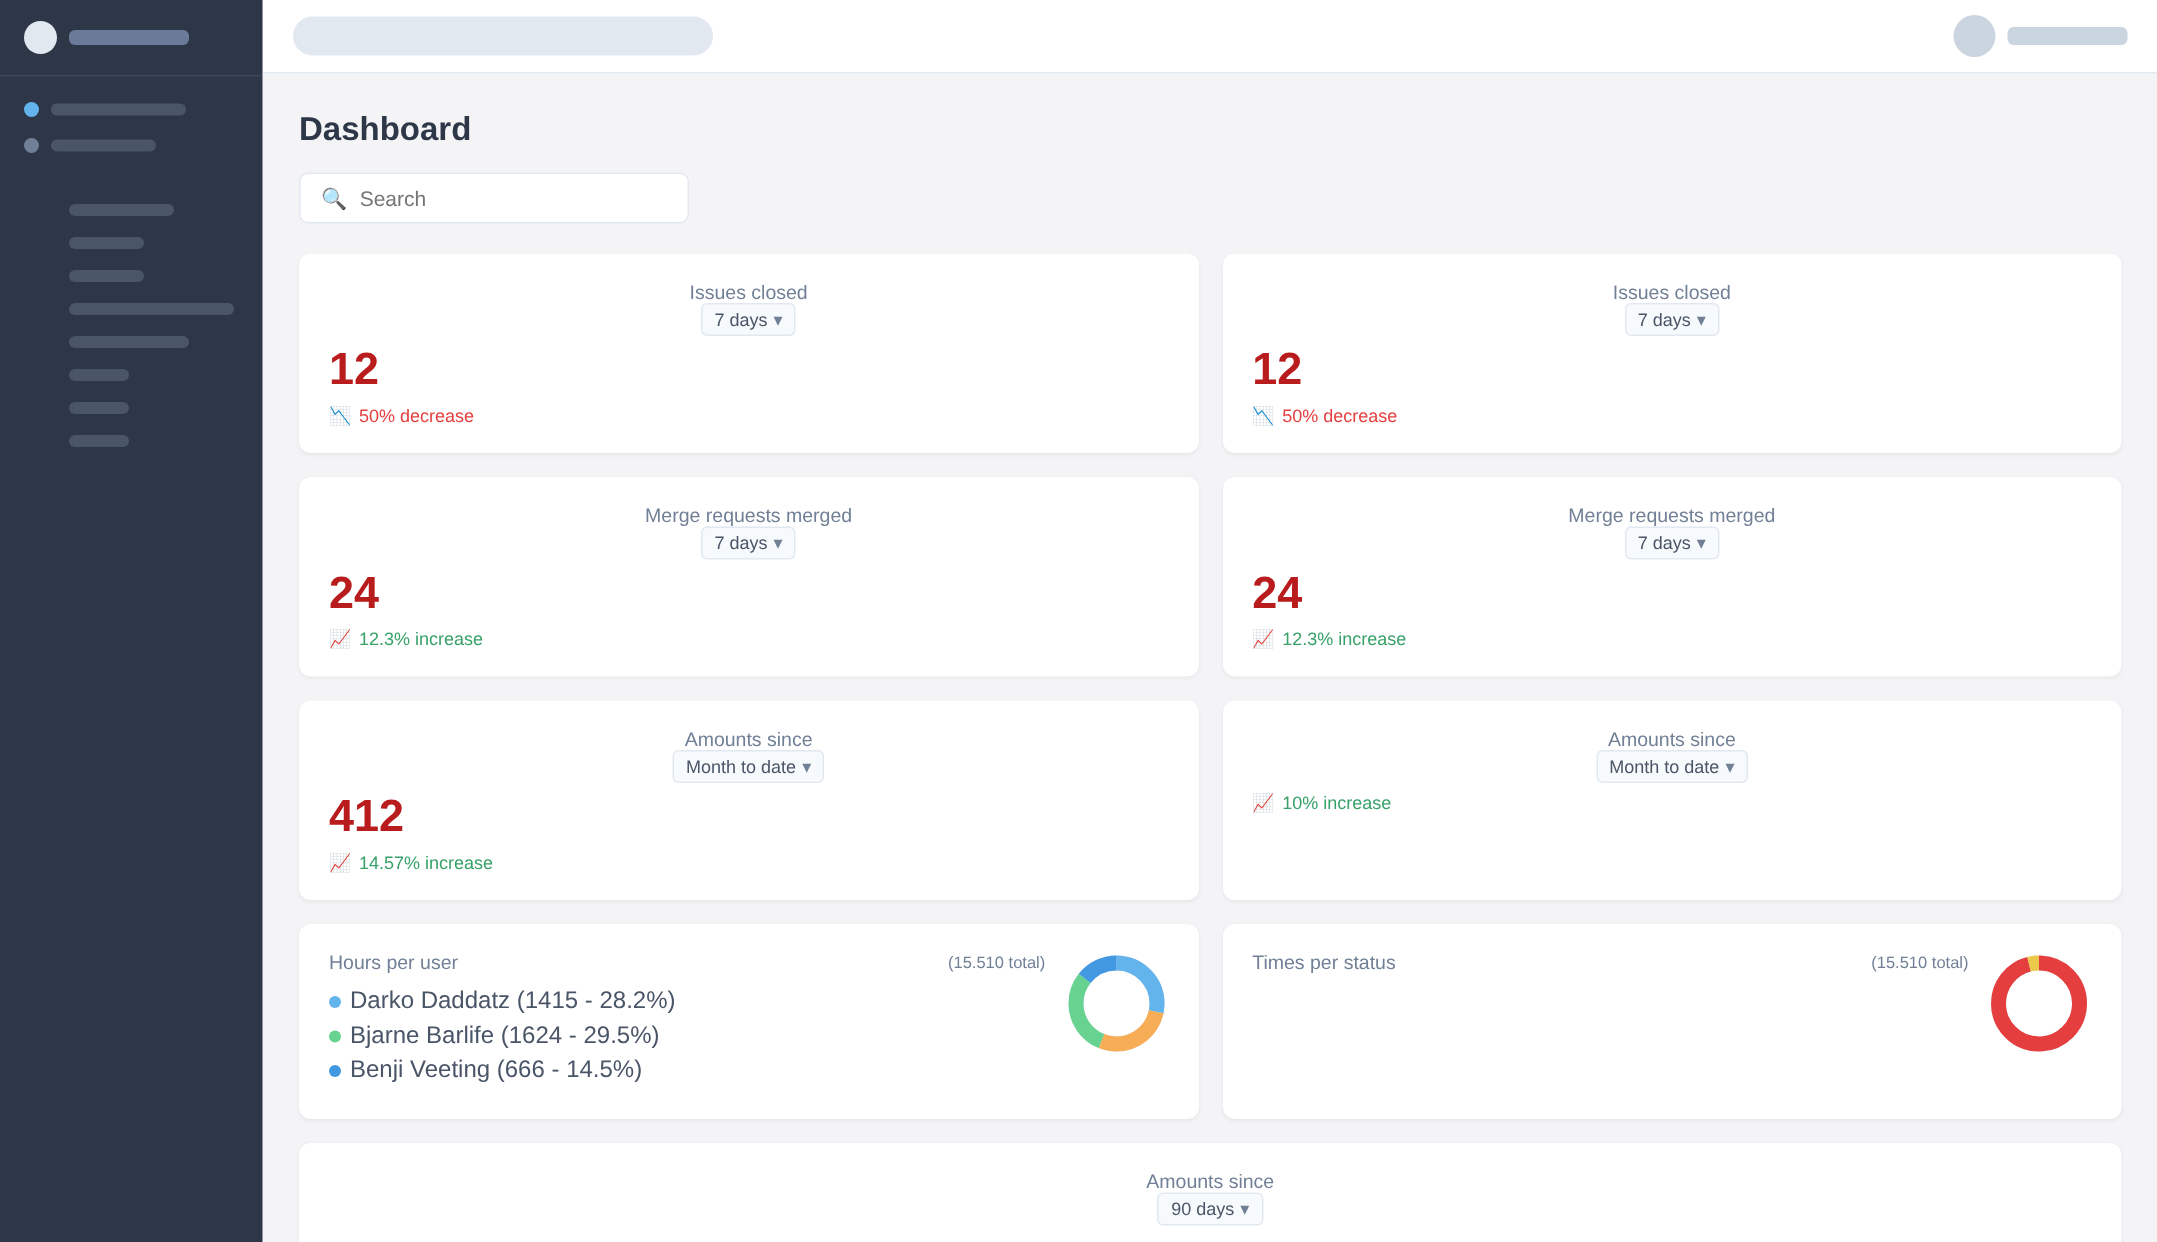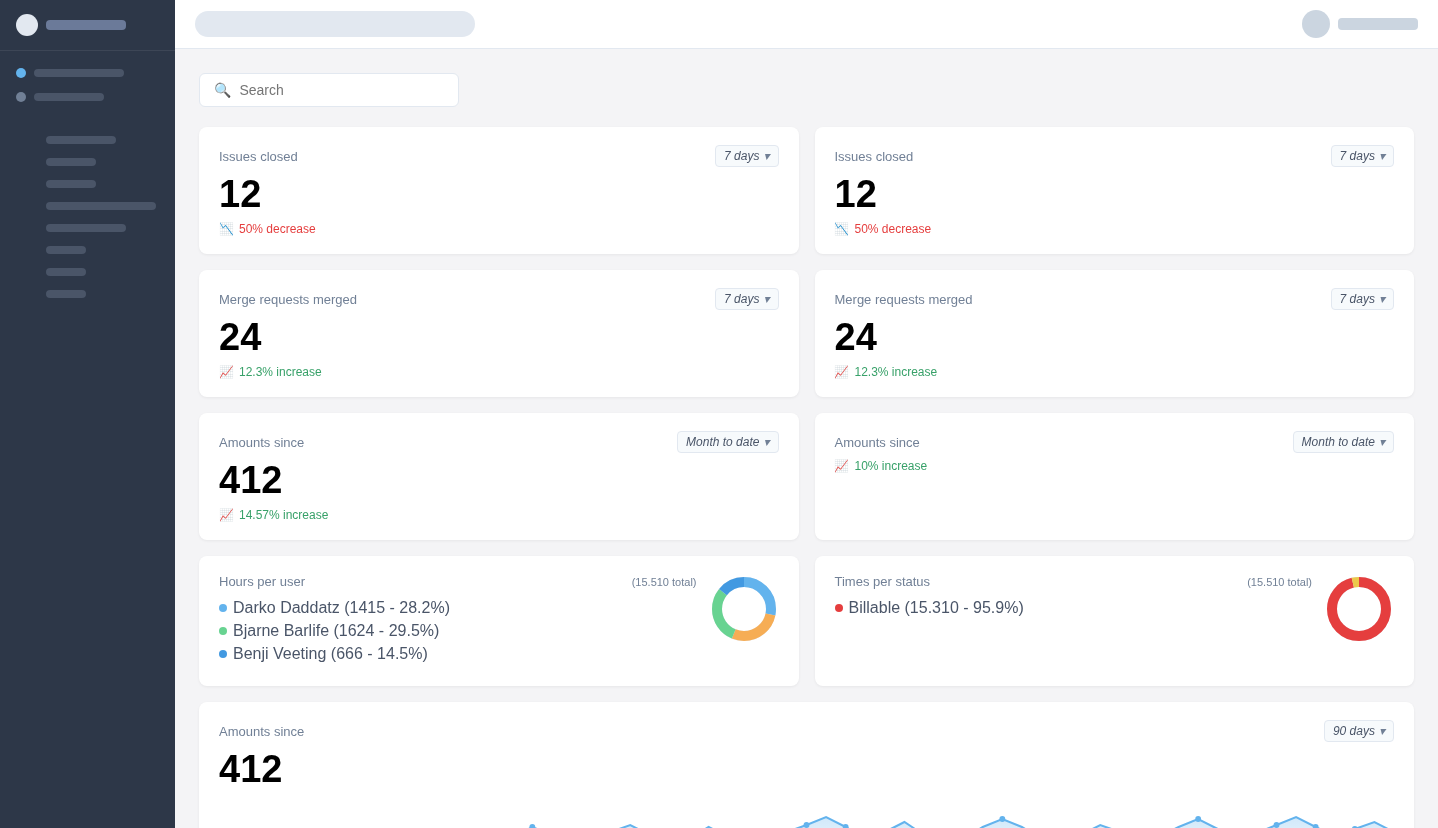--- a/index.html
+++ b/index.html
@@ -126,42 +126,42 @@
       background: #fff;
       border-radius: 8px;
       padding: 18px 20px;
       box-shadow: 0 1px 3px rgba(0,0,0,0.06);
     }
     .card-header {
       display: flex;
       justify-content: space-between;
       align-items: center;
       margin-bottom: 6px;
+      flex-direction: column;
     }
     .card-title {
       font-size: 13px;
       color: #718096;
     }
     .card-dropdown {
       display: flex;
       align-items: flex-end;
       gap: 4px;
       background: #f7fafc;
       border: 1px solid #e2e8f0;
       border-radius: 4px;
       padding: 3px 8px;
       font-size: 12px;
       color: #4a5568;
       cursor: pointer;
-      font-style: italic;
     }
     .card-value {
-      font-size: 38px;
+      font-size: 30px;
       font-weight: 600;
-      color: #000000;
+      color: #b91c1c;
       margin-bottom: 6px;
     }
     .card-trend {
       display: flex;
       align-items: center;
       gap: 5px;
       font-size: 12px;
     }
     .trend-down { color: #e53e3e; }
     .trend-up { color: #38a169; }
@@ -253,20 +253,21 @@
 
   <div class="topbar">
     <div class="topbar-search-bar"></div>
     <div class="topbar-right">
       <div class="topbar-avatar"></div>
       <div class="topbar-name-bar"></div>
     </div>
   </div>
 
   <div class="content">
+    <h1 class="page-title">Dashboard</h1>
 
     <div class="search-box">
       <span class="search-icon">🔍</span>
       <input class="search-input" type="text" placeholder="Search" style="">
     </div>
 
     <div class="cards-grid">
 
       <div class="card">
         <div class="card-header">
@@ -398,24 +399,20 @@
         </div>
       </div>
 
       <div class="card chart-card">
         <div style="flex:1;">
           <div style="display:flex;justify-content:space-between;align-items:center;margin-bottom:10px;">
             <span class="card-title">Times per status</span>
             <span style="font-size:11px;color:#718096;">(15.510 total)</span>
           </div>
           <div class="chart-legend">
-            <div class="legend-item">
-              <div class="legend-dot" style="background:#e53e3e;"></div>
-              <span>Billable (15.310 - 95.9%)</span>
-            </div>
           </div>
         </div>
         <div style="margin-left:12px;">
           <svg width="70" height="70" viewBox="0 0 70 70">
             <circle cx="35" cy="35" r="27" fill="none" stroke="#e2e8f0" stroke-width="10"></circle>
 
             <circle cx="35" cy="35" r="27" fill="none" stroke="#e53e3e" stroke-width="10" stroke-dasharray="162.65 169.6" stroke-dashoffset="0" transform="rotate(-90 35 35)"></circle>
 
             <circle cx="35" cy="35" r="27" fill="none" stroke="#ecc94b" stroke-width="10" stroke-dasharray="6.95 169.6" stroke-dashoffset="-162.65" transform="rotate(-90 35 35)"></circle>
           </svg>

